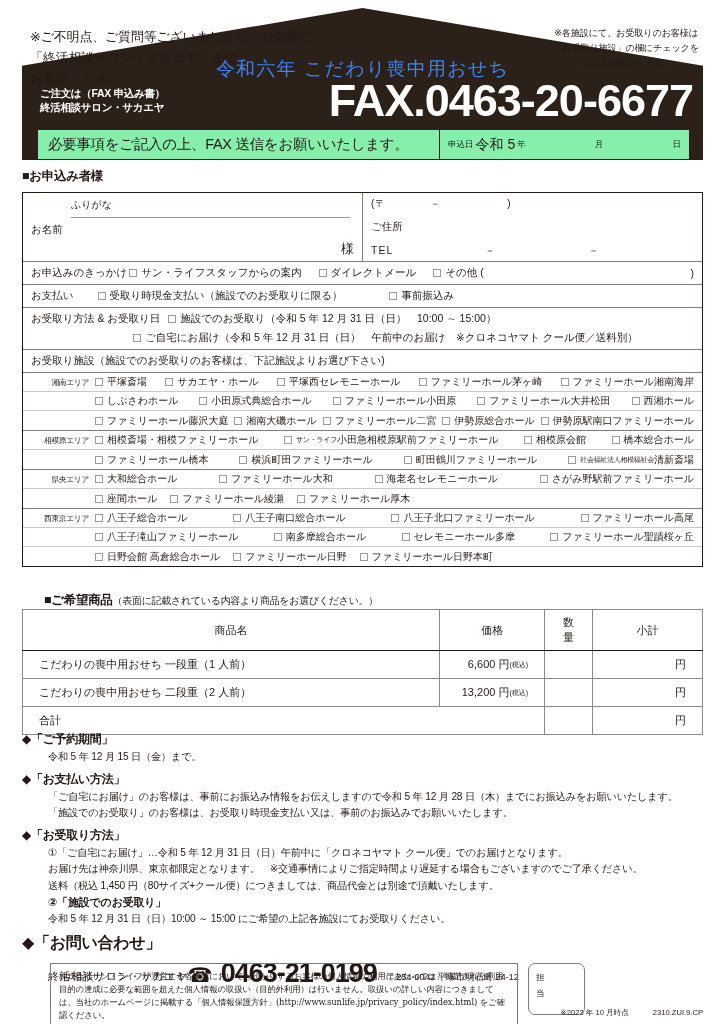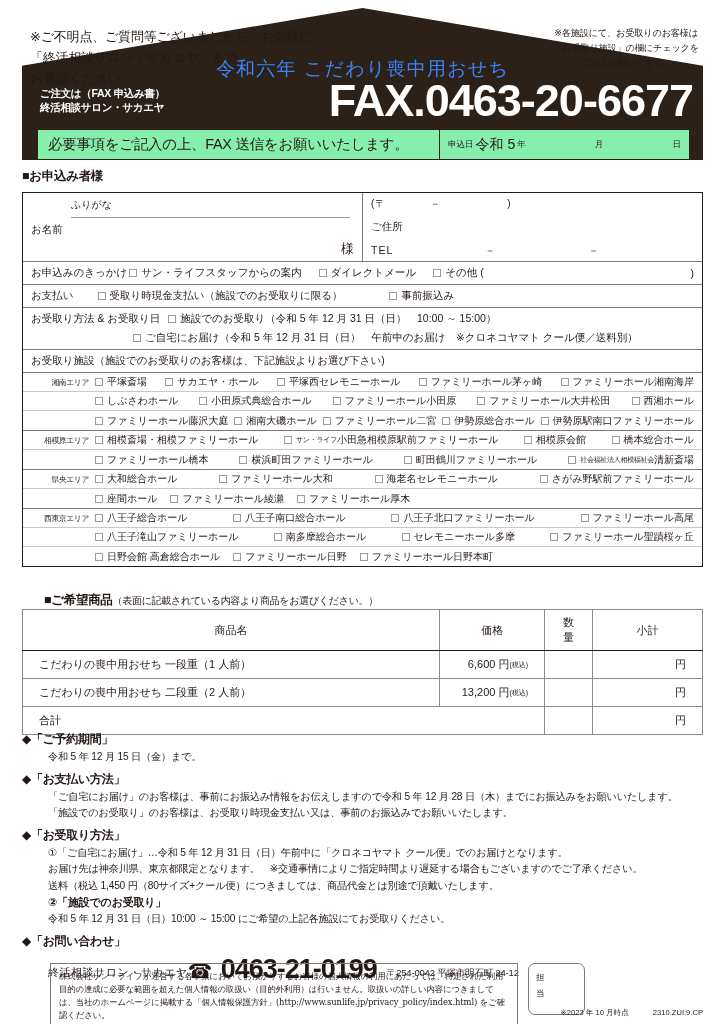--- a/index.html
+++ b/index.html
@@ -154,21 +154,21 @@
   .note-h {
     font-size: 12px; font-weight: bold; letter-spacing: -0.3px;
     margin-top: 6px; margin-bottom: 1px;
   }
   .note-h:first-child { margin-top: 0; }
   .note-b { font-size: 10.2px; line-height: 1.58; margin-left: 26px; letter-spacing: -0.2px; }
   .sub-h { font-weight: bold; font-size: 11px; }
 
   
   .contact { display: flex; align-items: flex-end; margin-top: 6px; }
-  .contact .ch { font-size: 12px; font-weight: bold; letter-spacing: -0.3px; }
+  .contact .ch { font-size: 16px; font-weight: bold; letter-spacing: -0.3px; }
   .contact .cname { font-size: 11px; margin-left: 26px; letter-spacing: 0.5px; padding-bottom: 3px; }
   .contact .cphone {
     font-size: 27px; font-weight: bold; letter-spacing: -1px;
     margin-left: 10px; line-height: 1;
   }
   .contact .caddr { font-size: 9.5px; margin-left: 10px; padding-bottom: 3px; letter-spacing: -0.2px; }
   .phone-icon { font-size: 20px; margin-right: -2px; }
 
   
   .privacy-wrap { position: absolute; left: 50px; top: 963px; display: flex; align-items: flex-start; gap: 10px; }

